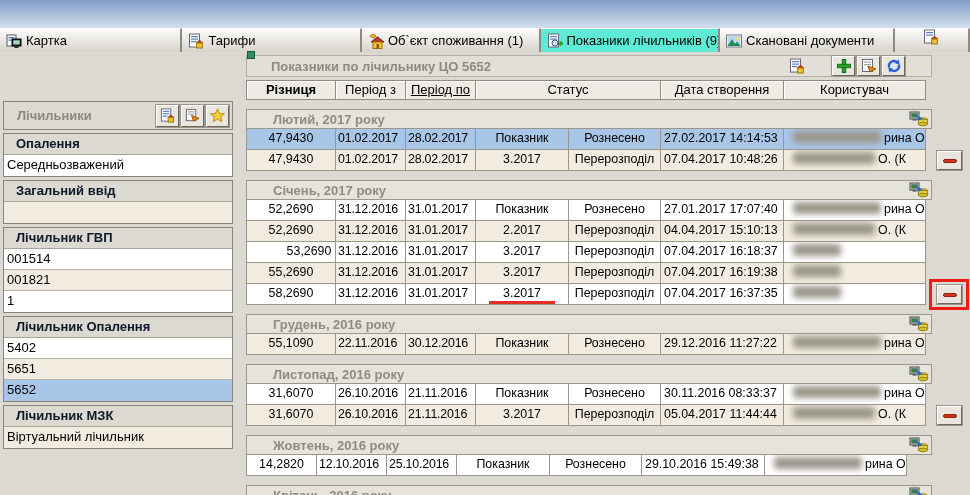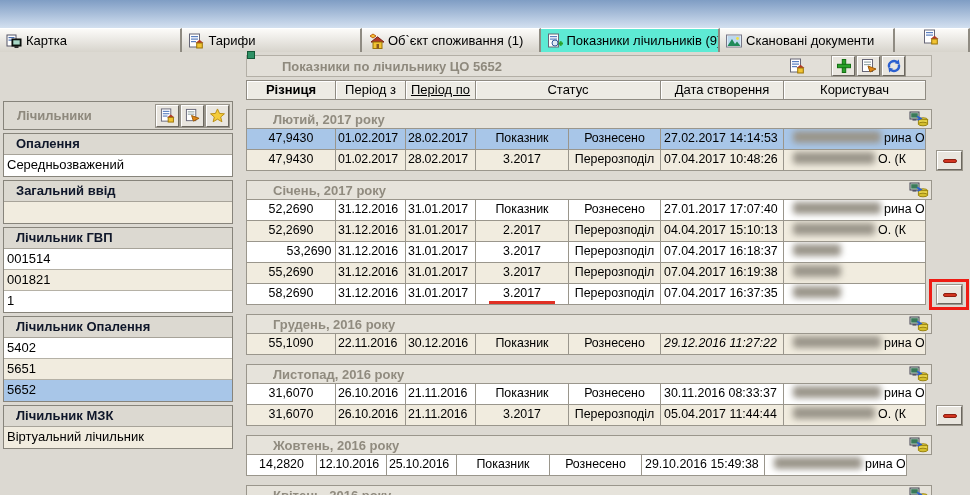--- a/index.html
+++ b/index.html
@@ -43,21 +43,21 @@
   }
   .side-item { height:21px; line-height:20px; padding-left:3px; border-bottom:1px solid #b5b1a6; background:#fff; }
   .side-item:last-child { border-bottom:none; }
   .side-item.beige { background:#f1ecdf; }
   .side-item.selected { background:#a8c6e8; }
   
   .main { position:absolute; left:246px; top:3px; width:716px; }
   .panel-header {
     position:relative; height:22px; width:686px;
     background:#e2dfd8; border:1px solid #b3afa6;
-    display:flex; align-items:center; padding-left:35px;
+    display:flex; align-items:center; padding-left:24px;
   }
   .grip { position:absolute; left:0; top:-5px; width:8px; height:8px;
           background:#2e9165; border:1px solid #135937; }
   .panel-title { font-weight:bold; color:#8e897d; flex:1; }
   .panel-btns { display:flex; align-items:center; margin-right:26px; }
   .panel-btn {
     width:23px; height:20px; margin-left:2px; background:#e9e6df;
     border:1px solid; border-color:#fff #6b675f #6b675f #fff;
     outline:1px solid #9a968c; display:flex; align-items:center; justify-content:center;
   }
@@ -428,21 +428,21 @@
                   </svg>
                 </span>
               </span>
             </div>
             <div class="trow beige">
               <div class="td num" style="width: 90px;">55,1090</div>
               <div class="td date" style="width: 70px;">22.11.2016</div>
               <div class="td date" style="width: 70px;">30.12.2016</div>
               <div class="td num" style="width: 93px;">Показник</div>
               <div class="td num" style="width: 92px;">Рознесено</div>
-              <div class="td left" style="width: 123px; font-style: italic;">29.12.2016 11:27:22</div>
+              <div class="td left" style="width: 123px;">29.12.2016 11:27:22</div>
               <div class="td left user" style="width: 142px;"><span class="blur-smudge" style="width: 88px;"></span><span>рина О</span></div>
             </div>
           </div>
           <div class="tgroup">
             <div class="group-bar">
               <span class="group-title">Листопад, 2016 року</span>
               <span class="group-btn">
                 <span class="icn" style="width: 20px; height: 16px;">
                   <svg viewBox="0 0 20 16">
                     <rect x="1" y="1" width="9" height="7" fill="#cfe0d2" stroke="#445"></rect>

